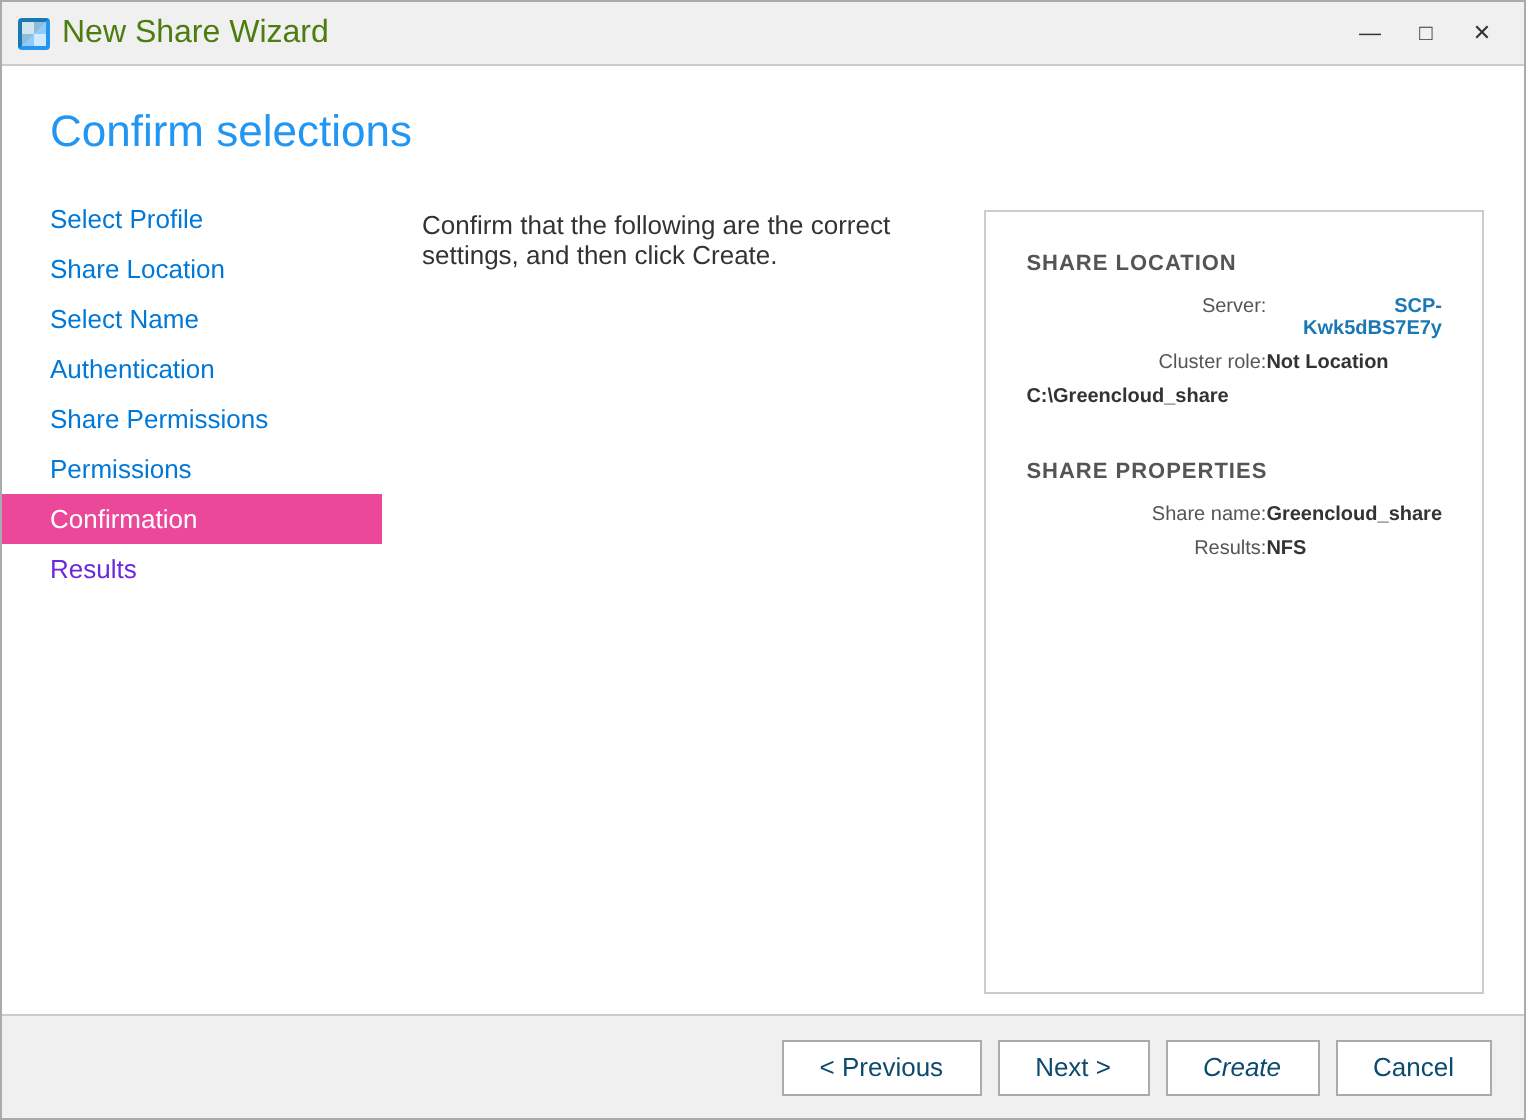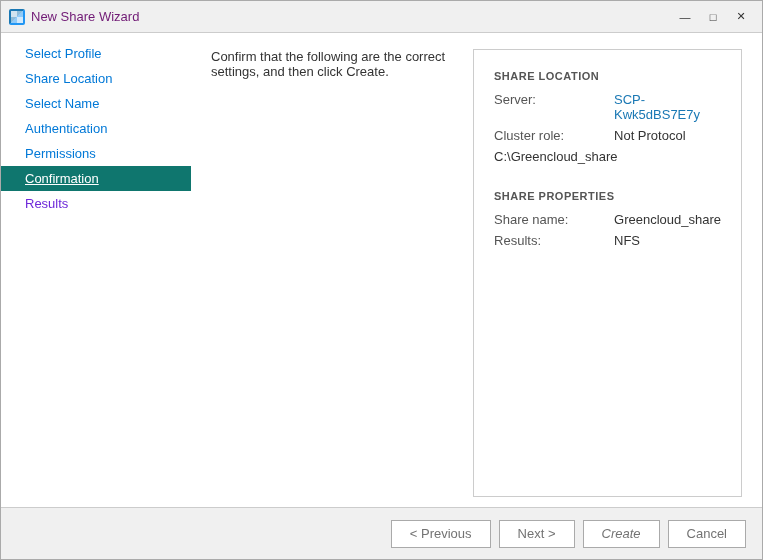--- a/index.html
+++ b/index.html
@@ -34,22 +34,22 @@
       margin-right: 6px;
       background: linear-gradient(135deg, #1a78b4 50%, #2196F3 50%);
       border-radius: 2px;
       display: flex;
       align-items: center;
       justify-content: center;
       flex-shrink: 0;
     }
     .title-bar-text {
       flex: 1;
-      font-size: 13px;
-      color: #701a75;
+      font-size: 16px;
+      color: #4d7c0f;
     }
     .title-bar-controls {
       display: flex;
       gap: 2px;
     }
     .title-btn {
       width: 26px;
       height: 20px;
       border: none;
       background: transparent;
@@ -80,23 +80,22 @@
       flex-shrink: 0;
       border-right: none;
     }
     .sidebar-item {
       padding: 5px 16px 5px 24px;
       font-size: 13px;
       color: #0078d7;
       cursor: pointer;
     }
     .sidebar-item.active {
-      background: #0f766e;
+      background: #ec4899;
       color: white;
-      text-decoration: underline;
     }
     .sidebar-item.disabled {
       color: #6d28d9;
       cursor: default;
     }
     .right-panel {
       flex: 1;
       display: flex;
       flex-direction: row;
       padding: 16px 20px 10px 20px;
@@ -117,30 +116,31 @@
       font-size: 11px;
       font-weight: 600;
       color: #555;
       letter-spacing: 0.5px;
       margin-bottom: 10px;
       margin-top: 4px;
     }
     .detail-row {
       display: flex;
       margin-bottom: 6px;
-      font-size: 13px;
+      font-size: 10px;
+      text-align: right;
     }
     .detail-label {
       width: 120px;
       color: #555;
       flex-shrink: 0;
     }
     .detail-value {
       color: #1a78b4;
-      font-weight: 400;
+      font-weight: 700;
     }
     .detail-value.normal {
       color: #333;
     }
     .section-divider {
       height: 16px;
     }
     .footer {
       height: 52px;
       background: #f0f0f0;
@@ -152,21 +152,21 @@
       gap: 8px;
       flex-shrink: 0;
     }
     .footer-btn {
       padding: 5px 18px;
       font-size: 13px;
       border: 1px solid #aaa;
       background: #fff;
       cursor: pointer;
       min-width: 72px;
-      color: #737373;
+      color: #0c4a6e;
       height: 28px;
       display: flex;
       align-items: center;
       justify-content: center;
     }
     .footer-btn.primary {
       background: #fff;
       font-style: italic;
     }
   </style>
@@ -185,35 +185,41 @@
       </svg>
     </div>
     <span class="title-bar-text">New Share Wizard</span>
     <div class="title-bar-controls">
       <button class="title-btn">—</button>
       <button class="title-btn">□</button>
       <button class="title-btn close">✕</button>
     </div>
   </div>
 
+  <div class="header">
+    <h1 class="page-title">Confirm selections</h1>
+  </div>
 
   <div class="main-layout">
 
     <div class="sidebar">
       <div class="sidebar-item">
         <span>Select Profile</span>
       </div>
       <div class="sidebar-item">
         <span>Share Location</span>
       </div>
       <div class="sidebar-item">
         <span>Select Name</span>
       </div>
       <div class="sidebar-item">
         <span>Authentication</span>
+      </div>
+      <div class="sidebar-item">
+        <span>Share Permissions</span>
       </div>
       <div class="sidebar-item">
         <span>Permissions</span>
       </div>
       <div class="sidebar-item active">
         <span>Confirmation</span>
       </div>
       <div class="sidebar-item disabled">
         <span>Results</span>
       </div>
@@ -224,21 +230,21 @@
 
       <div class="confirmation-box">
 
         <div class="section-header">SHARE LOCATION</div>
         <div class="detail-row">
           <span class="detail-label">Server:</span>
           <span class="detail-value">SCP-Kwk5dBS7E7y</span>
         </div>
         <div class="detail-row">
           <span class="detail-label">Cluster role:</span>
-          <span class="detail-value normal">Not Protocol</span>
+          <span class="detail-value normal">Not Location</span>
         </div>
         <div class="detail-row">
           <span class="detail-value normal">C:\Greencloud_share</span>
         </div>
 
         <div class="section-divider"></div>
 
         <div class="section-header">SHARE PROPERTIES</div>
         <div class="detail-row">
           <span class="detail-label">Share name:</span>

